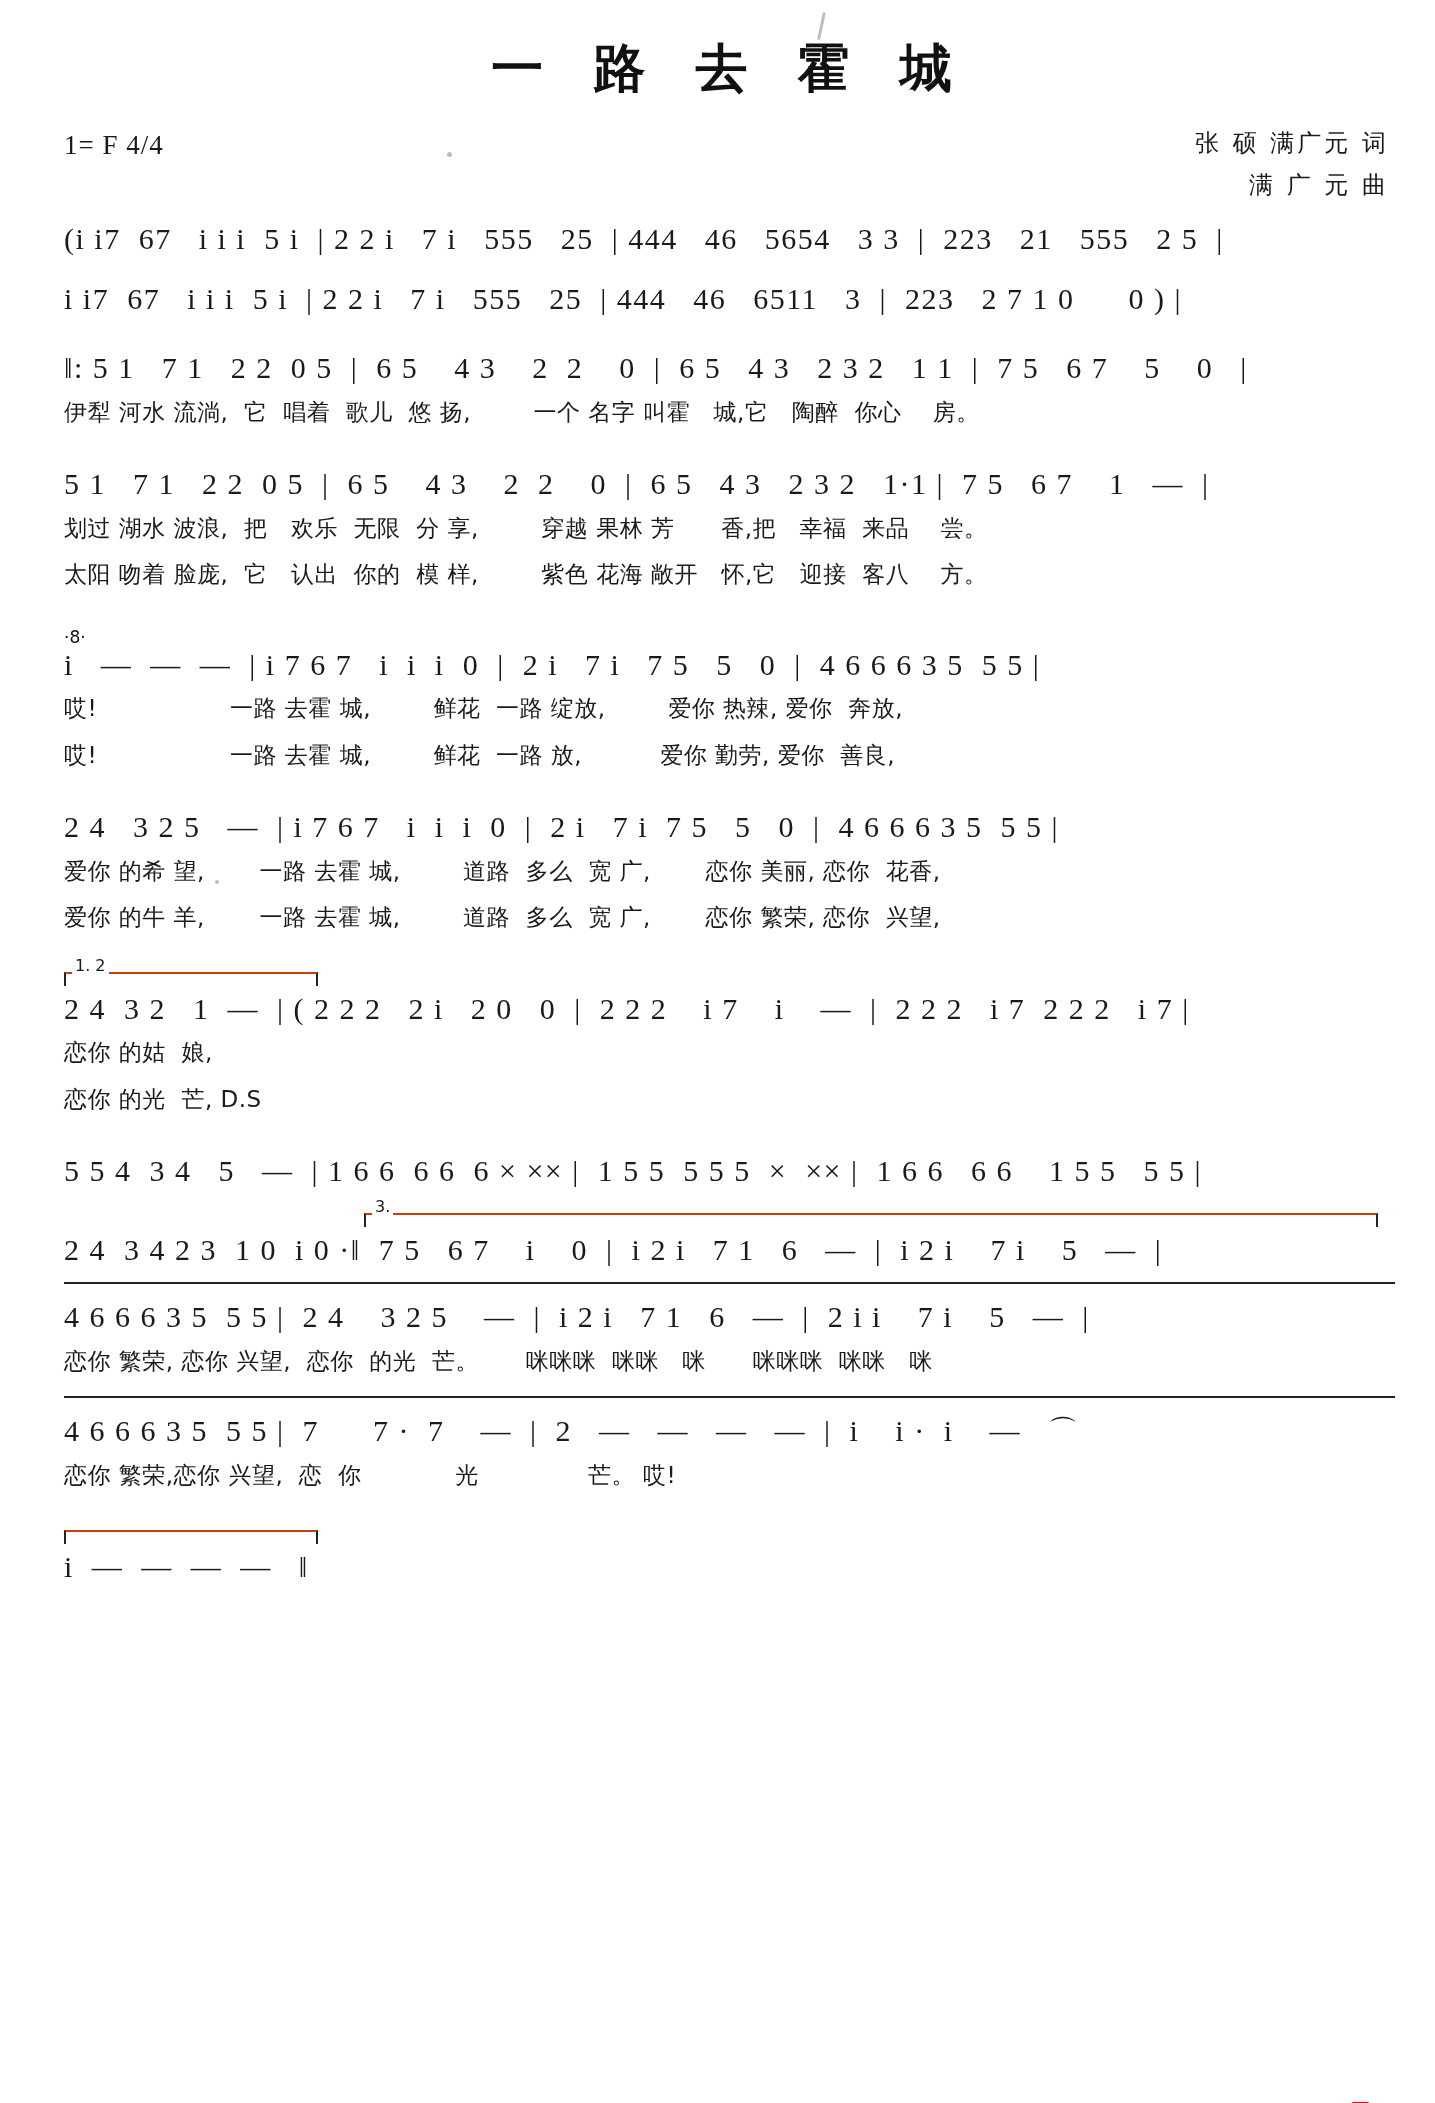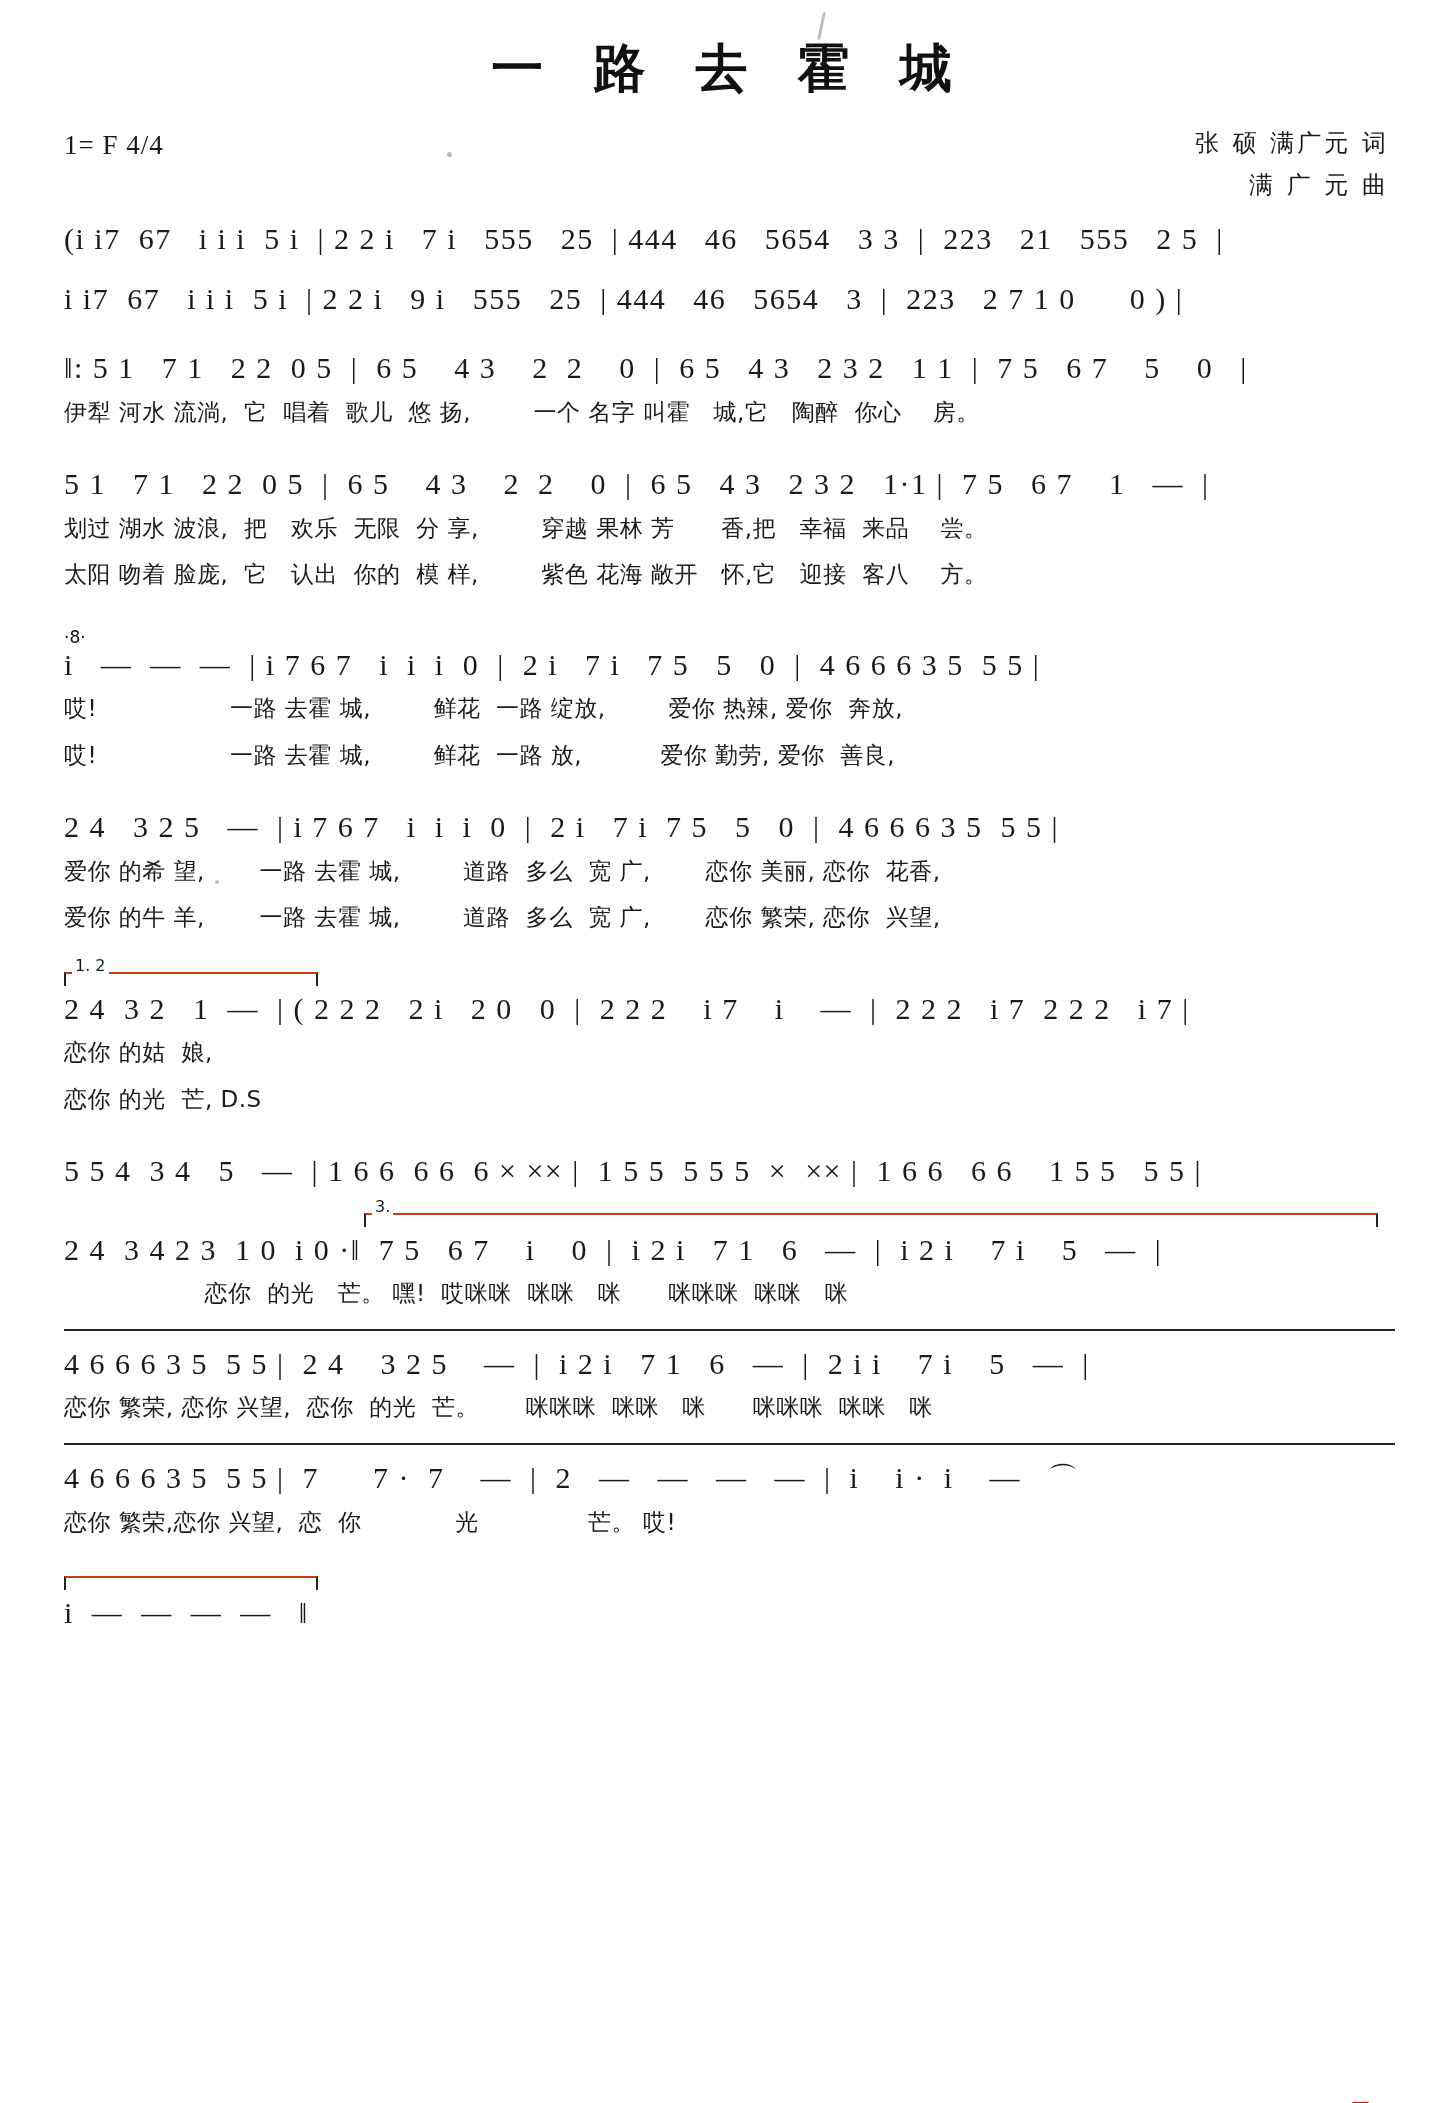--- a/index.html
+++ b/index.html
@@ -147,21 +147,21 @@
     </div>
   </div>
 
   <div class="system">
     <div class="notes sp">(i i7  67   i i i  5 i  | 2 2 i   7 i   555   25  | 444   46   5654   3 3  |  223   21   555   2 5  |</div>
   </div>
 
   <div class="gap-s"></div>
 
   <div class="system">
-    <div class="notes sp">i i7  67   i i i  5 i  | 2 2 i   9 i   555   25  | 444   46   5654   3  |  223   2 7 1 0      0 ) |</div>
+    <div class="notes sp">i i7  67   i i i  5 i  | 2 2 i   7 i   555   25  | 444   46   6511   3  |  223   2 7 1 0      0 ) |</div>
   </div>
 
   <div class="gap-m"></div>
 
   <div class="system">
     <div class="notes sp">‖: 5 1   7 1   2 2  0 5  |  6 5    4 3    2  2    0  |  6 5   4 3   2 3 2   1 1  |  7 5   6 7    5    0   |</div>
     <div class="lyric">伊犁 河水 流淌,  它  唱着  歌儿  悠 扬,        一个 名字 叫霍   城,它   陶醉  你心    房。</div>
   </div>
 
   <div class="gap-m"></div>
@@ -210,21 +210,20 @@
 
   <div class="gap-s"></div>
 
   <div class="system">
     <div class="ending" style="padding-left:300px;">
       <span class="endbox" style="width:1010px;">
         <span class="endlabel">3.</span>
       </span>
     </div>
     <div class="notes sp">2 4  3 4 2 3  1 0  i 0 ·‖  7 5   6 7    i    0  |  i 2 i   7 1   6   —  |  i 2 i    7 i    5   —  |</div>
-    <div class="lyric">                  恋你  的光   芒。 嘿!  哎咪咪  咪咪   咪      咪咪咪  咪咪   咪</div>
   </div>
 
   <div class="system">
     <div class="hline full"></div>
   </div>
 
   <div class="system">
     <div class="notes sp">4 6 6 6 3 5  5 5 |  2 4    3 2 5    —  |  i 2 i   7 1   6   —  |  2 i i    7 i    5   —  |</div>
     <div class="lyric">恋你 繁荣, 恋你 兴望,  恋你  的光  芒。      咪咪咪  咪咪   咪      咪咪咪  咪咪   咪</div>
   </div>

